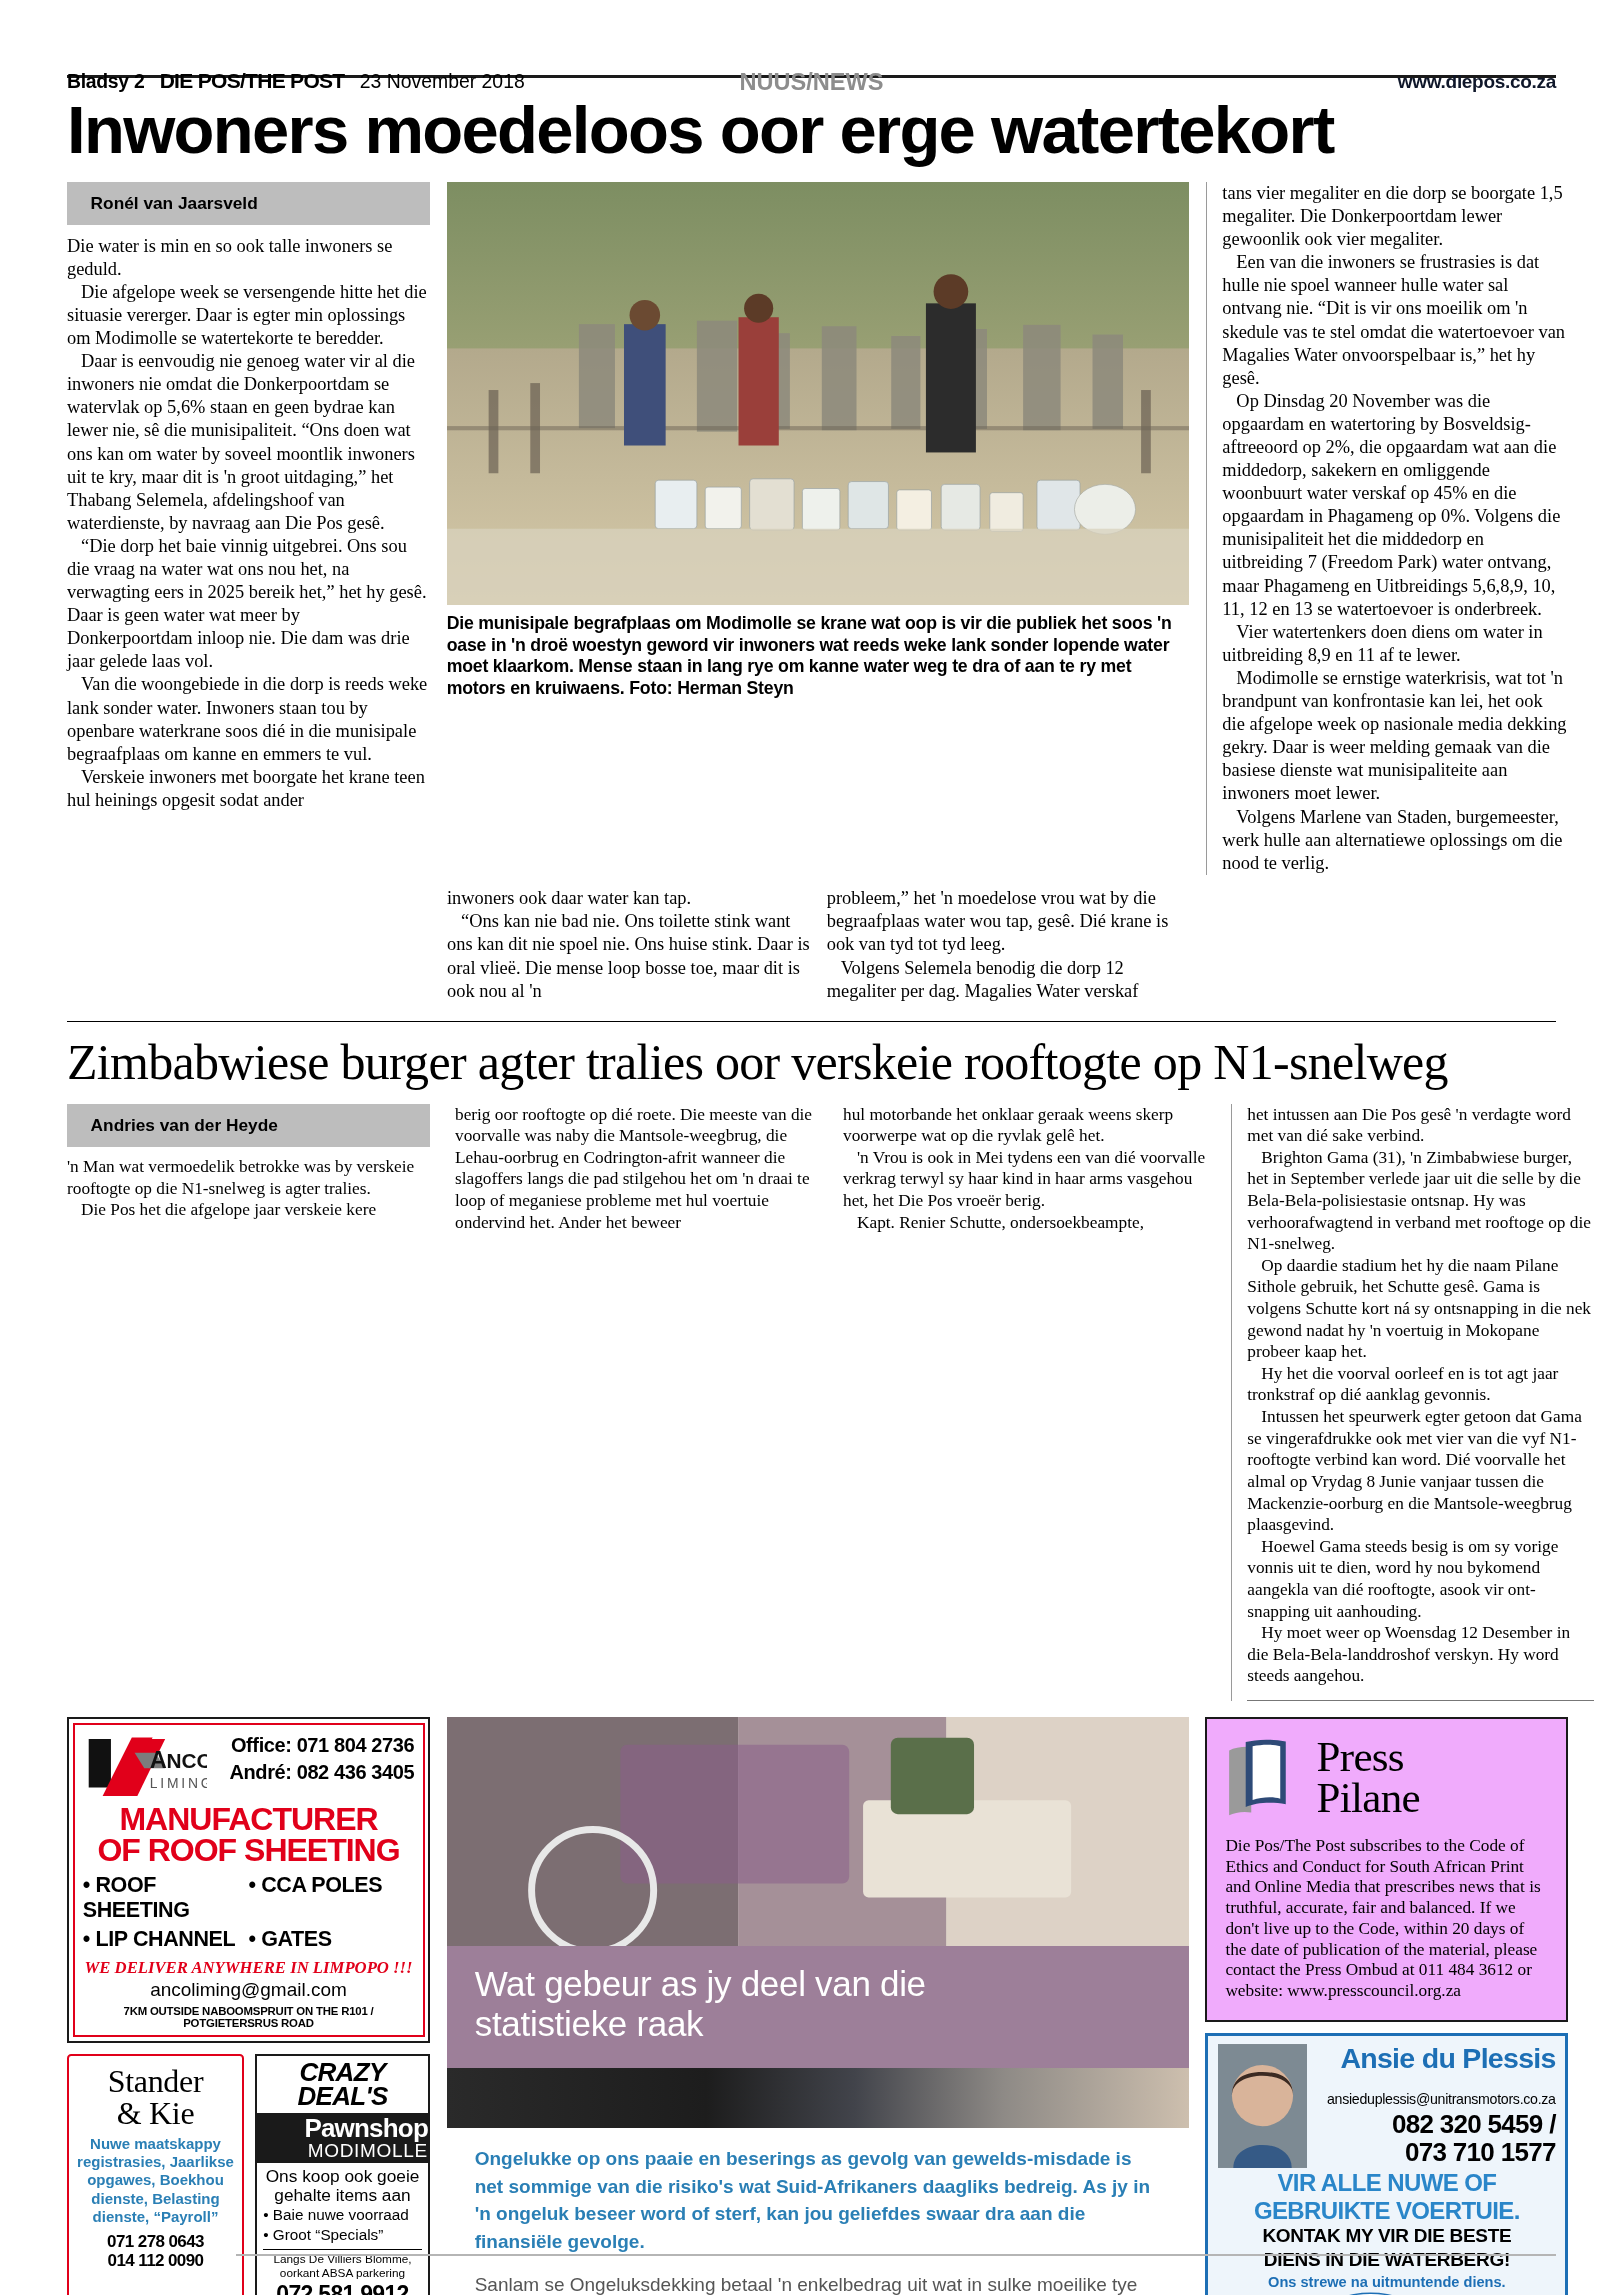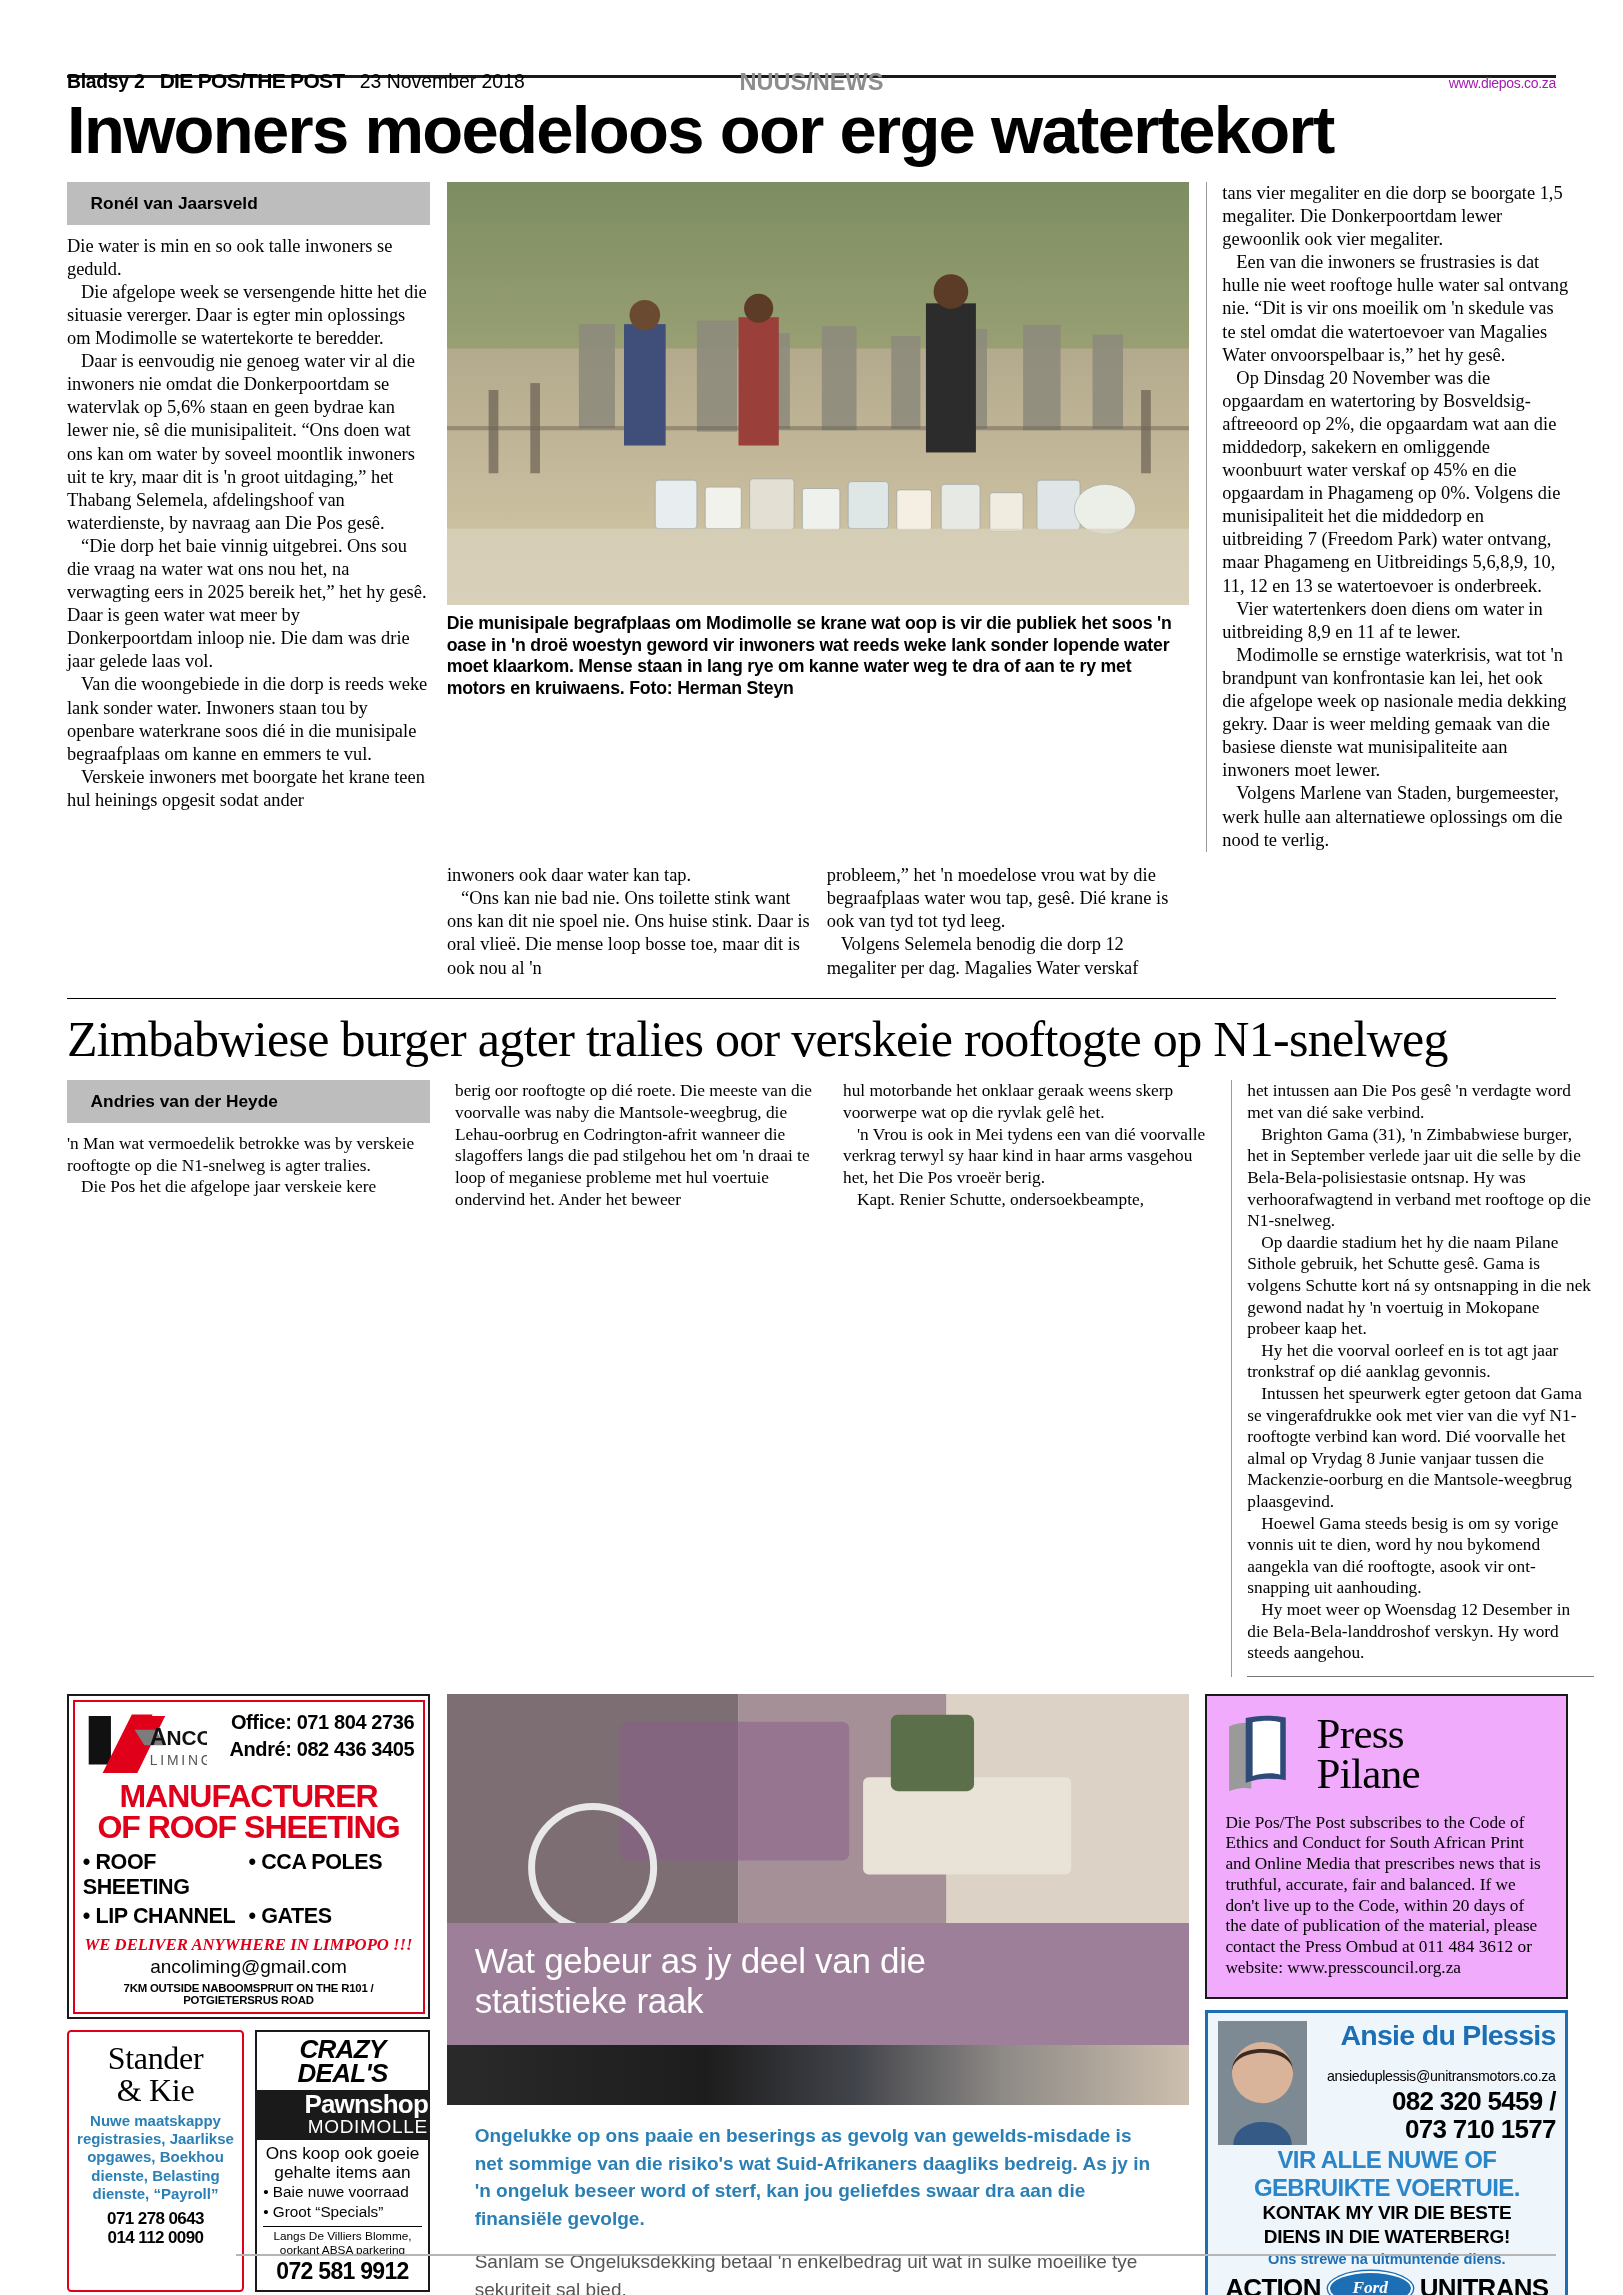--- a/index.html
+++ b/index.html
@@ -17,21 +17,21 @@
   .masthead { display: flex; align-items: baseline; padding-top: 69px; height: 46px; }
   .mh-left { display: flex; align-items: baseline; gap: 15.3px; white-space: nowrap; }
   .mh-folio { font-family: "Liberation Sans", sans-serif; font-weight: bold; font-size: 19.4px; letter-spacing: -0.3px; }
   .mh-title  { font-family: "Liberation Sans", sans-serif; font-weight: bold; font-size: 21px; letter-spacing: -0.7px; }
   .mh-date   { font-family: "Liberation Sans", sans-serif; font-size: 19.4px; }
   .mh-section {
     position: absolute; left: 0; right: 0; text-align: center;
     font-family: "Liberation Sans", sans-serif; font-weight: bold; font-size: 23.6px;
     color: #8d8d8d; letter-spacing: 0px;
   }
-  .mh-url { margin-left: auto; font-family: "Liberation Sans", sans-serif; font-weight: normal; font-size: 14px; color: #a21caf; letter-spacing: -0.3px; }
+  .mh-url { margin-left: auto; font-family: "Liberation Sans", sans-serif; font-weight: bold; font-size: 19px; color: #0f172a; letter-spacing: -0.3px; }
   .mh-rule { border-top: 3.5px solid #1a1a1a; margin-top: 5.6px; }
 
   
   .headline1 {
     font-family: "Liberation Sans", sans-serif;
     font-weight: bold; font-size: 67px; line-height: 1.0;
     letter-spacing: -1.7px; margin-top: 18px; transform: scaleX(1.0);
   }
 
   
@@ -236,21 +236,21 @@
             <rect x="0" y="500" width="1070" height="110"></rect>
           </g>
         </svg>
       </div>
       <div class="caption">Die munisipale begrafplaas om Modimolle se krane wat oop is vir die publiek het soos 'n oase in 'n droë woestyn geword vir inwoners wat reeds weke lank sonder lopende water moet klaarkom. Mense staan in lang rye om kanne water weg te dra of aan te ry met motors en kruiwaens. Foto: Herman Steyn</div>
     </div>
 
     <div class="col4 col4-rule">
       <div class="body-col">
         <p>tans vier megaliter en die dorp se boorgate 1,5 megaliter. Die Donkerpoortdam lewer gewoonlik ook vier megaliter.</p>
-        <p>Een van die inwoners se frustrasies is dat hulle nie weet rooftoge hulle water sal ontvang nie. “Dit is vir ons moeilik om 'n skedule vas te stel omdat die watertoevoer van Magalies Water onvoorspelbaar is,” het hy gesê.</p>
+        <p>Een van die inwoners se frustrasies is dat hulle nie spoel wanneer hulle water sal ontvang nie. “Dit is vir ons moeilik om 'n skedule vas te stel omdat die watertoevoer van Magalies Water onvoorspelbaar is,” het hy gesê.</p>
         <p>Op Dinsdag 20 November was die opgaardam en watertoring by Bosveldsig-aftreeoord op 2%, die opgaardam wat aan die middedorp, sakekern en omliggende woonbuurt water verskaf op 45% en die opgaardam in Phagameng op 0%. Volgens die munisipaliteit het die middedorp en uitbreiding 7 (Freedom Park) water ontvang, maar Phagameng en Uitbreidings 5,6,8,9, 10, 11, 12 en 13 se watertoevoer is onderbreek.</p>
         <p>Vier watertenkers doen diens om water in uitbreiding 8,9 en 11 af te lewer.</p>
         <p>Modimolle se ernstige waterkrisis, wat tot 'n brandpunt van konfrontasie kan lei, het ook die afgelope week op nasionale media dekking gekry. Daar is weer melding gemaak van die basiese dienste wat munisipaliteite aan inwoners moet lewer.</p>
         <p>Volgens Marlene van Staden, burgemeester, werk hulle aan alternatiewe oplossings om die nood te verlig.</p>
       </div>
     </div>
   </div>
 
   <div class="art1-lower" style="margin-left:380px;width:742px">
     <div class="body-col">

